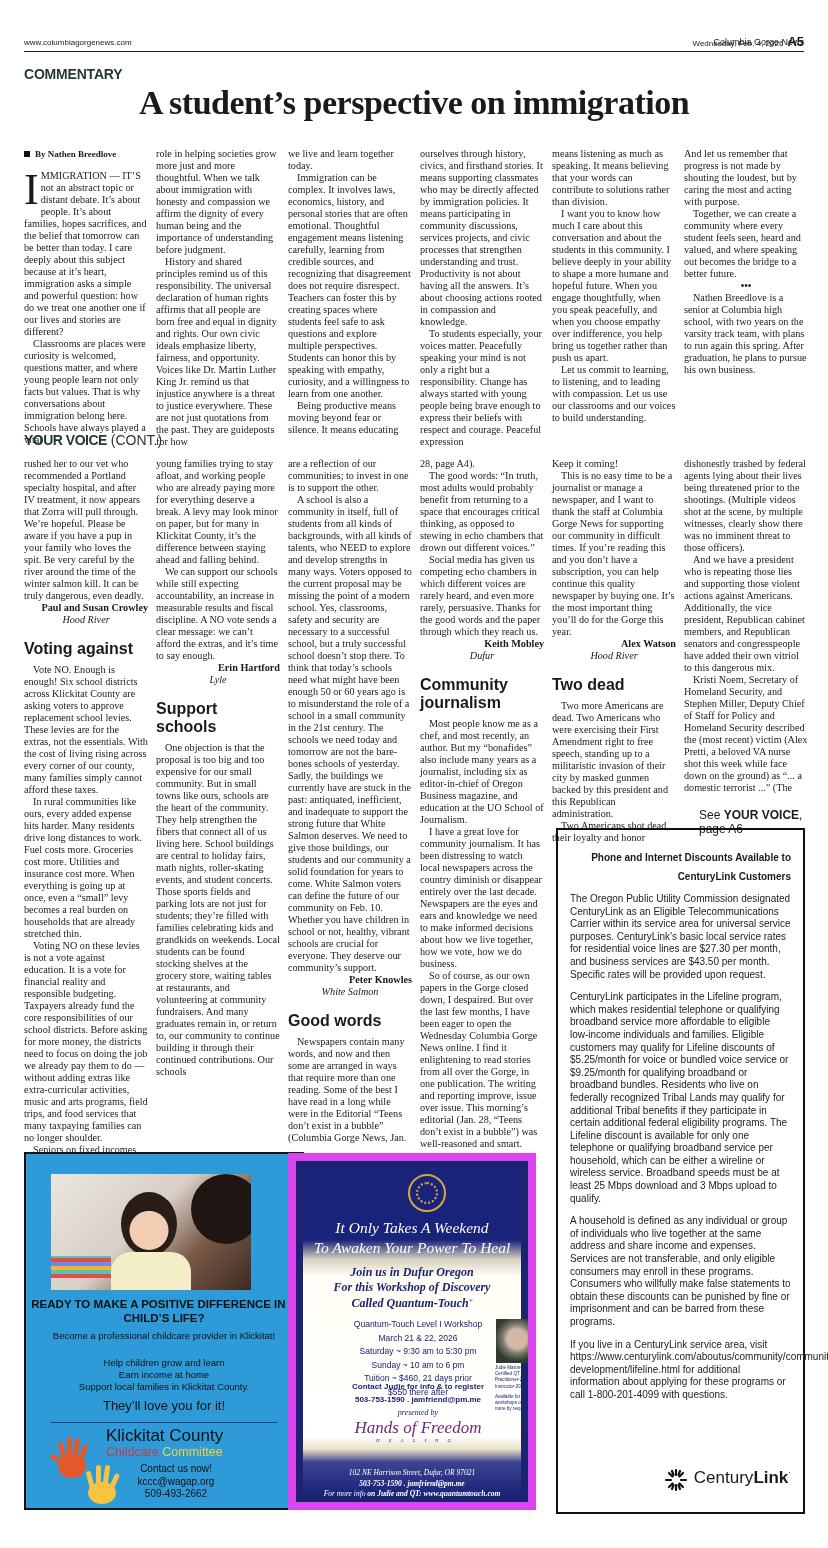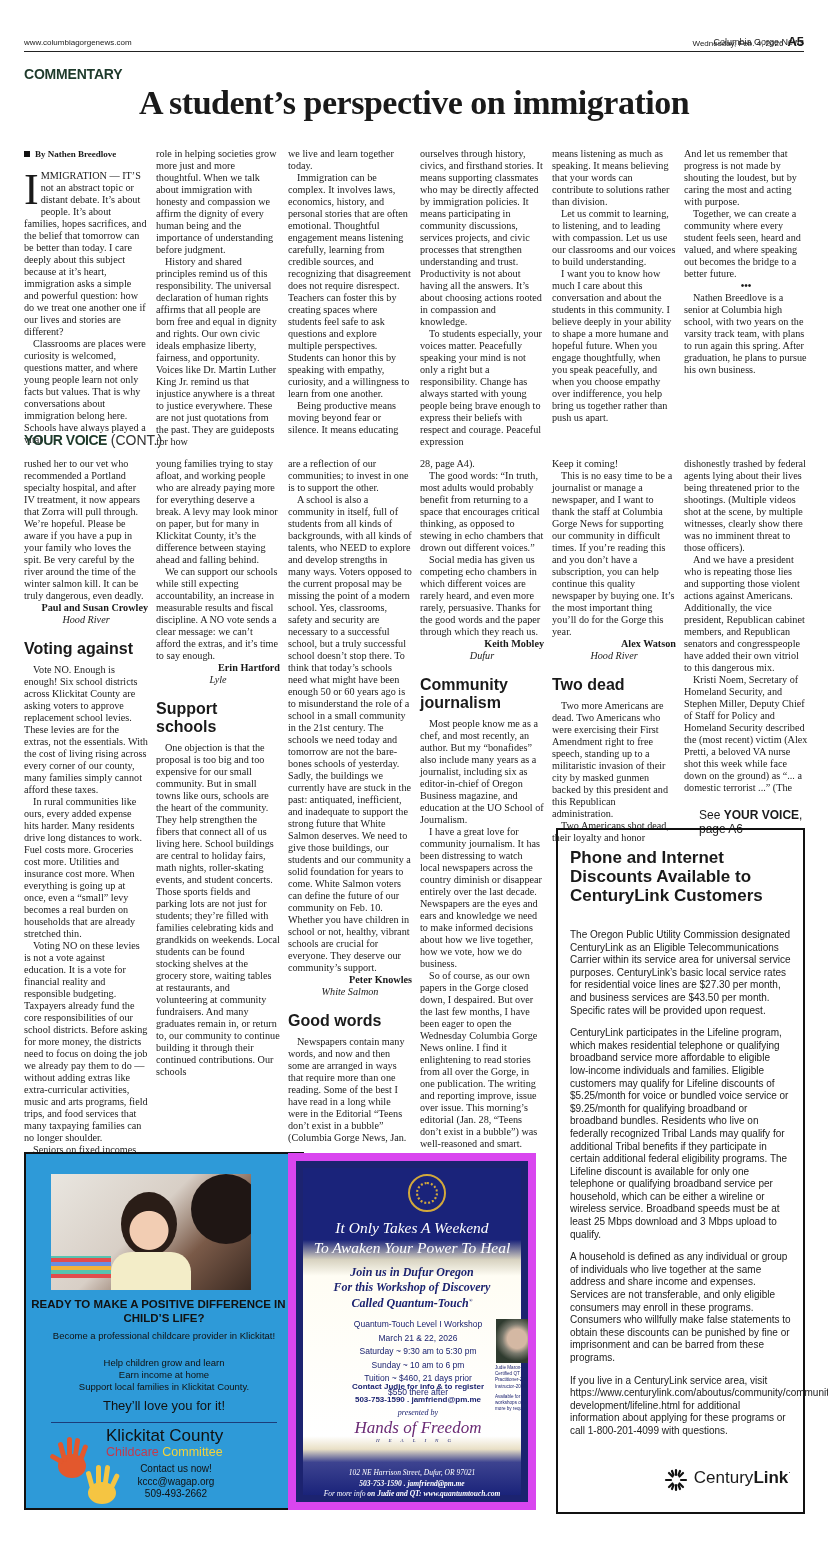--- a/index.html
+++ b/index.html
@@ -29,21 +29,21 @@
 
   .yv-label { position: absolute; left: 24px; top: 432px; font-family: "Liberation Sans", sans-serif; font-size: 14px; color: #1e3a2b; }
   .yv-label b { font-weight: bold; letter-spacing: -0.5px; }
   .yv-label span.cont { font-weight: normal; color: #333; }
 
   .see { position: absolute; left: 699px; top: 808px; font-family: "Liberation Sans", sans-serif; font-size: 12px; }
   .see b { font-weight: bold; }
 
   
   .cl-ad { position: absolute; left: 556px; top: 828px; width: 249px; height: 686px; border: 2px solid #111; padding: 18px 12px 10px 12px; font-family: "Liberation Sans", sans-serif; }
-  .cl-ad h2 { font-size: 17px; line-height: 19px; font-weight: bold; margin-bottom: 24px; }
+  .cl-ad h2 { font-size: 10px; line-height: 19px; font-weight: bold; margin-bottom: 7px; text-align: right; }
   .cl-ad p { font-size: 10px; line-height: 12.6px; margin-bottom: 10px; color: #222; }
   .cl-logo { position: absolute; right: 12px; bottom: 20px; display: flex; align-items: flex-start; font-size: 17px; }
   .cl-logo .burst { width: 24px; height: 24px; margin-right: 6px; }
   .cl-logo .link { font-weight: bold; }
   .cl-logo sup { font-size: 8px; }
 
   
   .cc-ad { position: absolute; left: 24px; top: 1152px; width: 280px; height: 358px; background: #2e9ad8; border: 2px solid #111; font-family: "Liberation Sans", sans-serif; text-align: center; color: #111; }
   .cc-photo { position: absolute; left: 25px; top: 20px; width: 200px; height: 116px; background: linear-gradient(135deg, #e9e6e0 0%, #d8cfc6 45%, #7a5a48 70%, #3b2a22 100%); overflow: hidden; }
   .cc-photo .girl { position: absolute; left: 70px; top: 18px; width: 56px; height: 64px; border-radius: 50%; background: radial-gradient(circle at 50% 60%, #f2cdb3 40%, #2a1d17 42%); }
@@ -104,22 +104,22 @@
   <p class="noind">we live and learn together today.</p>
   <p>Immigration can be complex. It involves laws, economics, history, and personal stories that are often emotional. Thoughtful engagement means listening carefully, learning from credible sources, and recognizing that disagreement does not require disrespect. Teachers can foster this by creating spaces where students feel safe to ask questions and explore multiple perspectives. Students can honor this by speaking with empathy, curiosity, and a willingness to learn from one another.</p>
   <p>Being productive means moving beyond fear or silence. It means educating</p>
 </div>
 <div class="col" style="left:420px; top:148px; width:124px;">
   <p class="noind">ourselves through history, civics, and firsthand stories. It means supporting classmates who may be directly affected by immigration policies. It means participating in community discussions, services projects, and civic processes that strengthen understanding and trust. Productivity is not about having all the answers. It’s about choosing actions rooted in compassion and knowledge.</p>
   <p>To students especially, your voices matter. Peacefully speaking your mind is not only a right but a responsibility. Change has always started with young people being brave enough to express their beliefs with respect and courage. Peaceful expression</p>
 </div>
 <div class="col" style="left:552px; top:148px; width:124px;">
   <p class="noind">means listening as much as speaking. It means believing that your words can contribute to solutions rather than division.</p>
+  <p>I want you to know how much I care about this conversation and about the students in this community. I believe deeply in your ability to shape a more humane and hopeful future. When you engage thoughtfully, when you speak peacefully, and when you choose empathy over indifference, you help bring us together rather than push us apart.</p>
   <p>Let us commit to learning, to listening, and to leading with compassion. Let us use our classrooms and our voices to build understanding.</p>
-  <p>I want you to know how much I care about this conversation and about the students in this community. I believe deeply in your ability to shape a more humane and hopeful future. When you engage thoughtfully, when you speak peacefully, and when you choose empathy over indifference, you help bring us together rather than push us apart.</p>
 </div>
 <div class="col" style="left:684px; top:148px; width:124px;">
   <p class="noind">And let us remember that progress is not made by shouting the loudest, but by caring the most and acting with purpose.</p>
   <p>Together, we can create a community where every student feels seen, heard and valued, and where speaking out becomes the bridge to a better future.</p>
   <p class="stars">•••</p>
   <p>Nathen Breedlove is a senior at Columbia high school, with two years on the varsity track team, with plans to run again this spring. After graduation, he plans to pursue his own business.</p>
 </div>
 
 <div class="yv-label"><b>YOUR VOICE</b> <span class="cont">(CONT.)</span></div>
 

